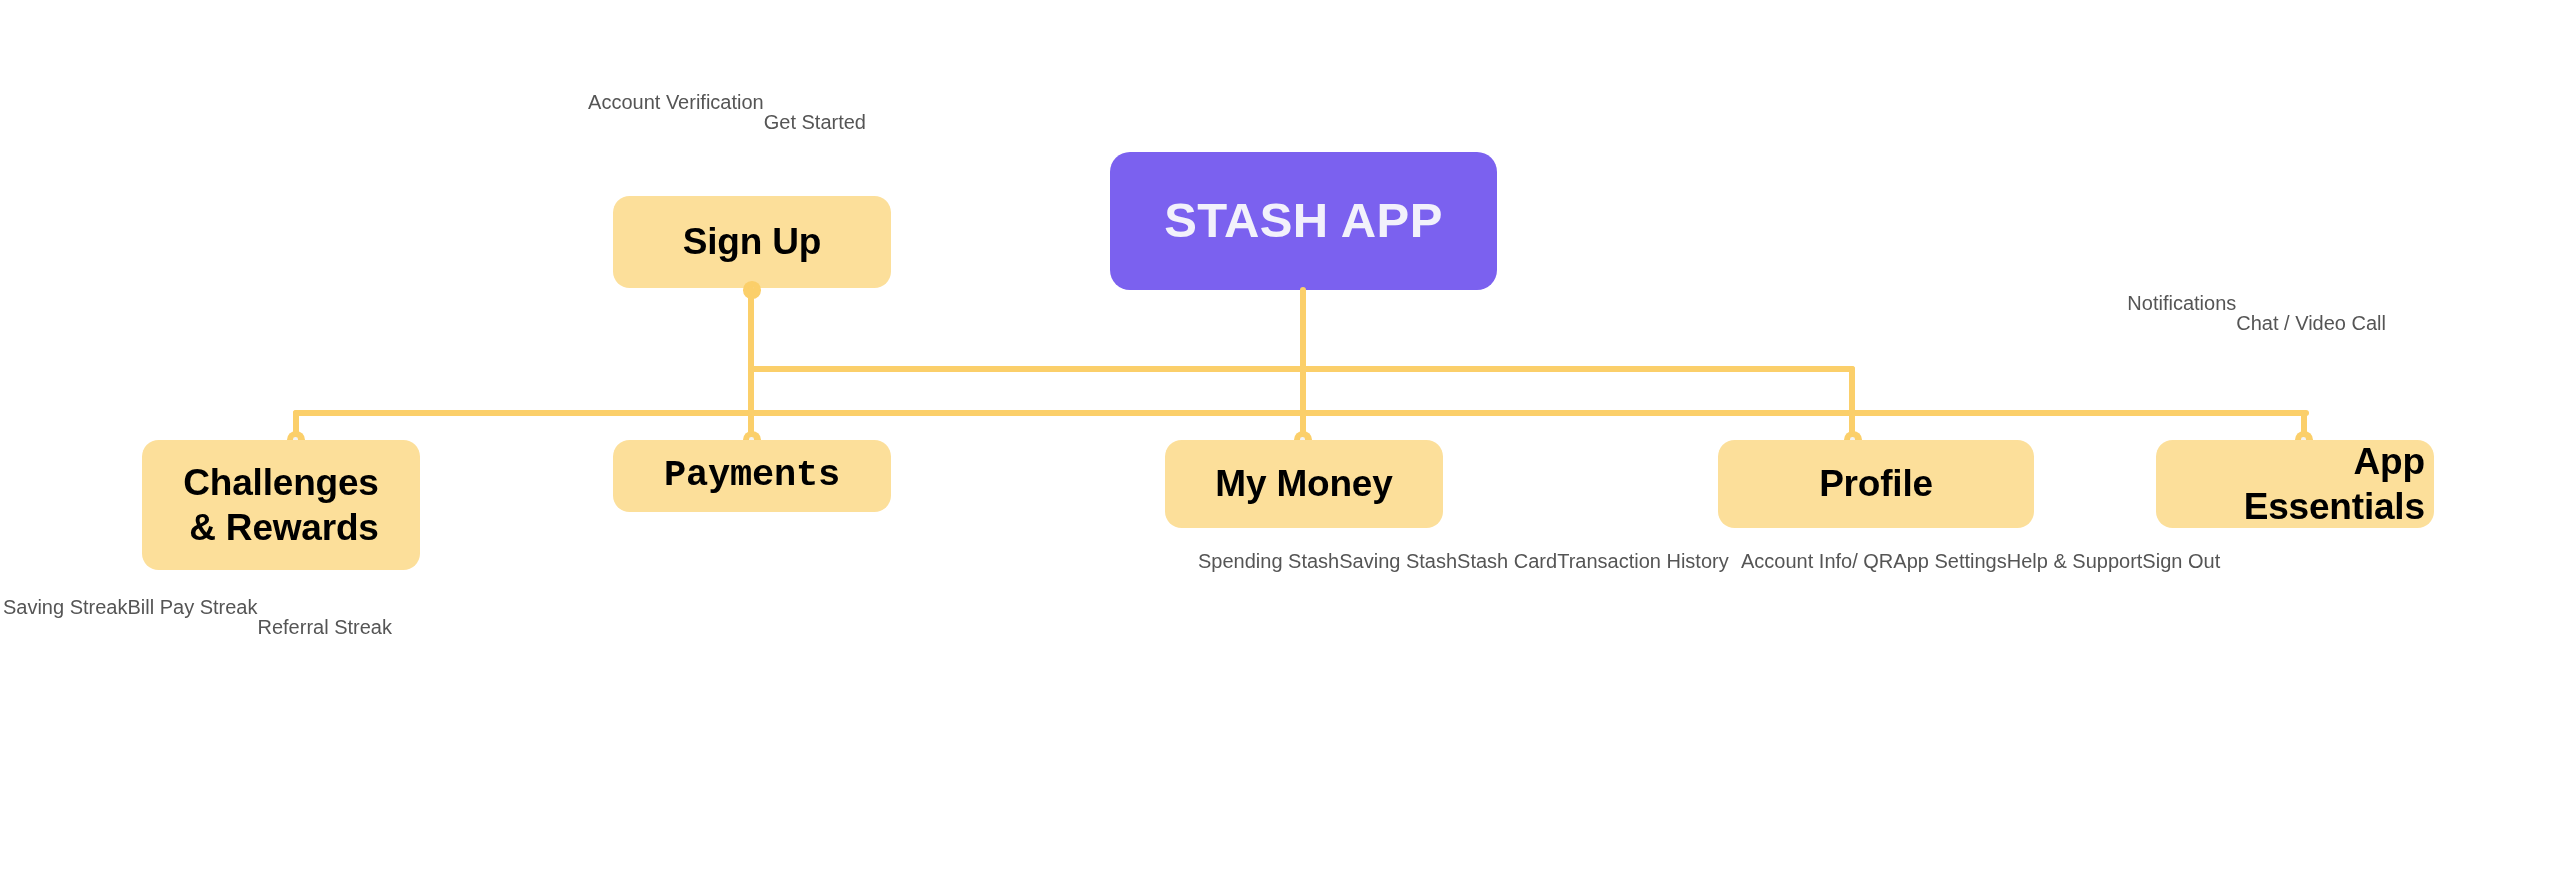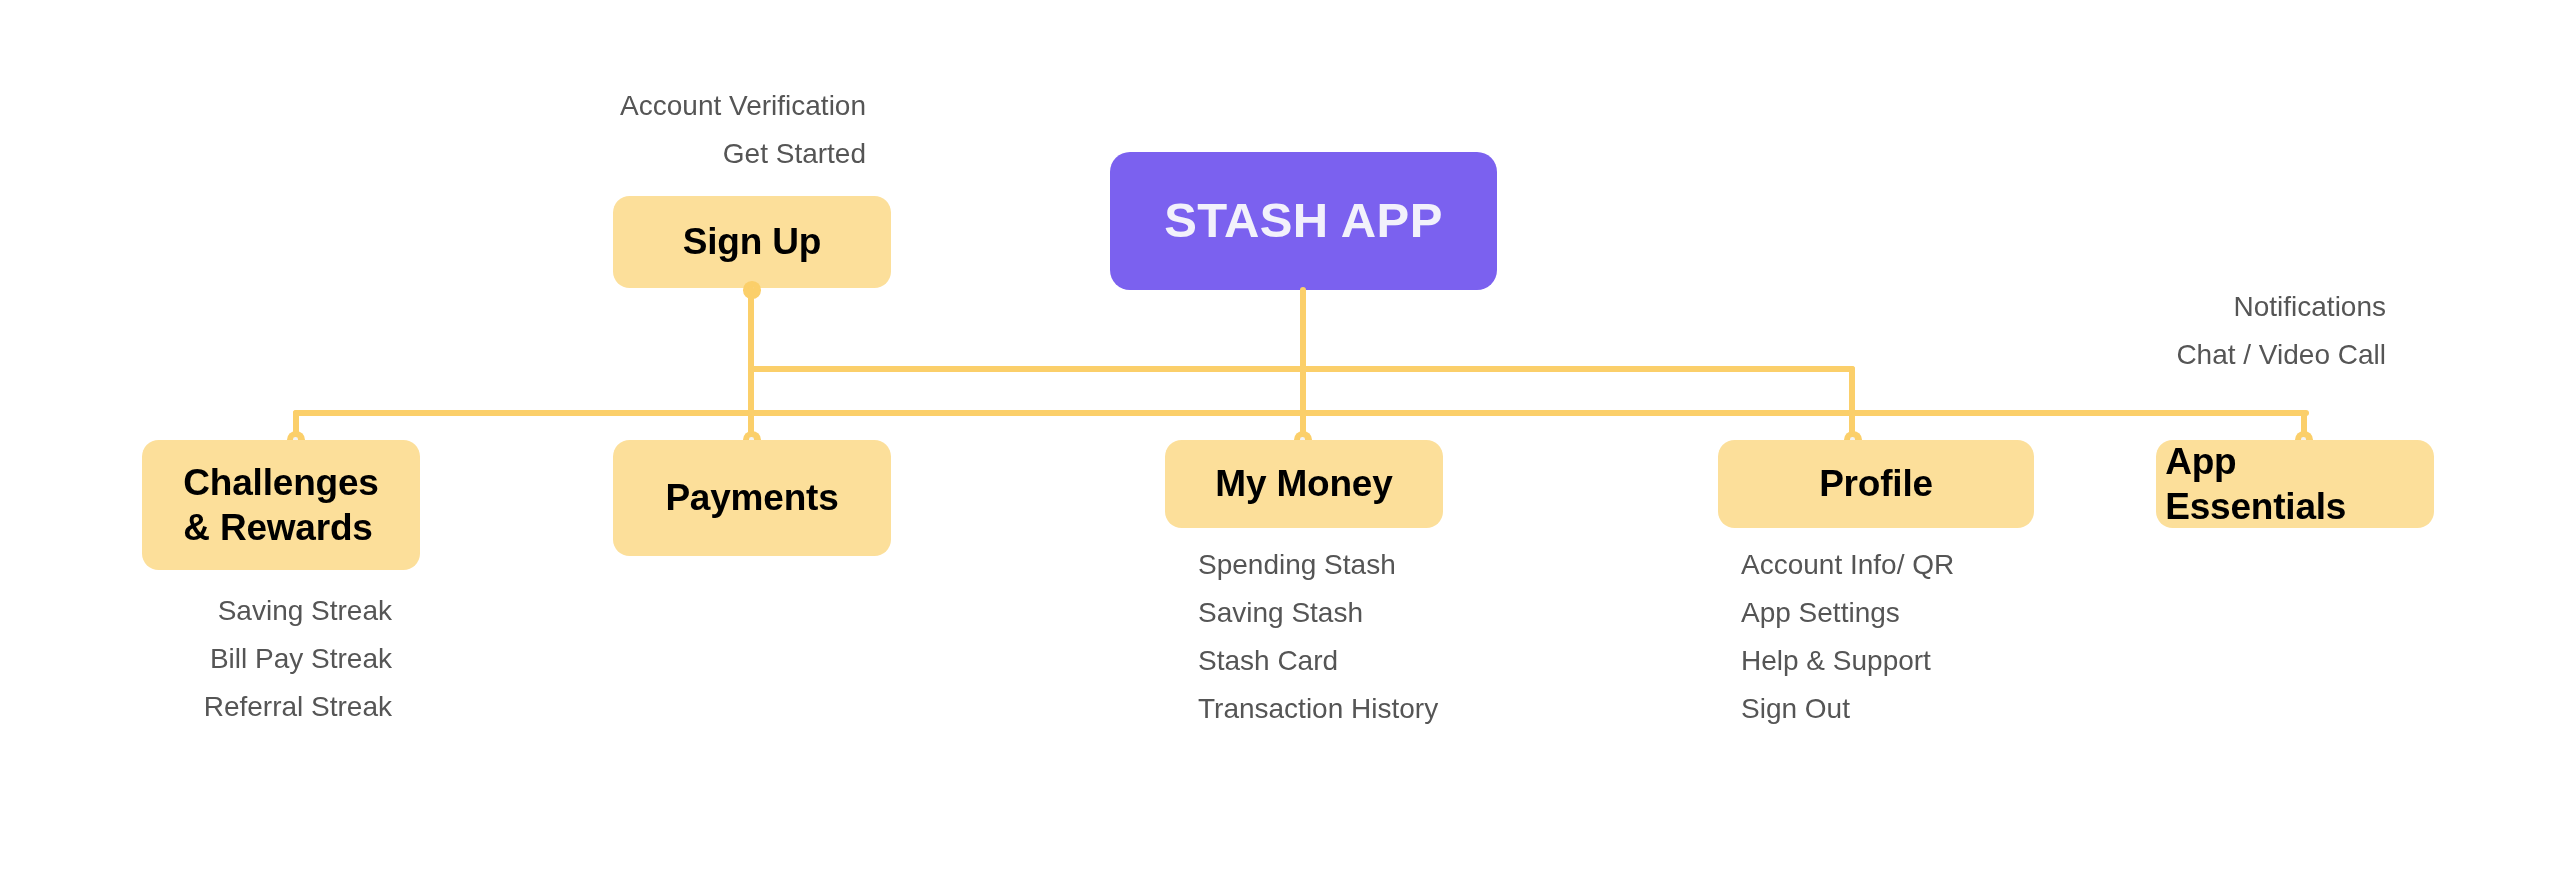--- a/index.html
+++ b/index.html
@@ -19,21 +19,21 @@
     overflow: hidden;
   }
 
   
   .node {
     position: absolute;
     box-sizing: border-box;
     display: flex;
     align-items: center;
     justify-content: center;
-    text-align: left;
+    text-align: right;
     border-radius: 16.6px;
     background: #fcdf9a;
     color: #000000;
     font-weight: 700;
     letter-spacing: -0.2px;
     line-height: 1.22;
   }
   .node.root {
     background: #7b61ef;
     color: #f2f1fb;
@@ -82,23 +82,22 @@
     margin-left: -2.3px;
     margin-top: -2.3px;
     border-radius: 50%;
     background: #f3f3f3;
   }
 
   
   .sublist {
     position: absolute;
     display: flex;
-    flex-direction: column;
     color: #555555;
-    font-size: 28px;
+    font-size: 20px;
     font-weight: 400;
     line-height: 1.0;
   }
   .sublist .sub-item {
     margin-bottom: 20px;
     white-space: nowrap;
   }
   .sublist .sub-item:last-child { margin-bottom: 0; }
   .sublist.align-right { text-align: right; align-items: flex-end; }
   .sublist.align-left  { text-align: left;  align-items: flex-start; }
@@ -146,21 +145,21 @@
   <div class="node branch multiline" style="left: 142px; top: 440px; width: 278px; height: 130px;">
     <span class="node-label">Challenges
 &amp; Rewards</span>
   </div>
   <div class="sublist align-right" style="right: 2184px; top: 597px;">
     <div class="sub-item">Saving Streak</div>
     <div class="sub-item">Bill Pay Streak</div>
     <div class="sub-item">Referral Streak</div>
   </div>
 
-  <div class="node branch" style="left: 613px; top: 440px; width: 278px; height: 116px;">
+  <div class="node branch" style="left: 613px; top: 440px; width: 278px; height: 72px; font-family: Liberation Mono, monospace;">
     <span class="node-label">Payments</span>
   </div>
 
   <div class="node branch" style="left: 1165px; top: 440px; width: 278px; height: 88px;">
     <span class="node-label">My Money</span>
   </div>
   <div class="sublist align-left" style="left: 1198px; top: 551px;">
     <div class="sub-item">Spending Stash</div>
     <div class="sub-item">Saving Stash</div>
     <div class="sub-item">Stash Card</div>

